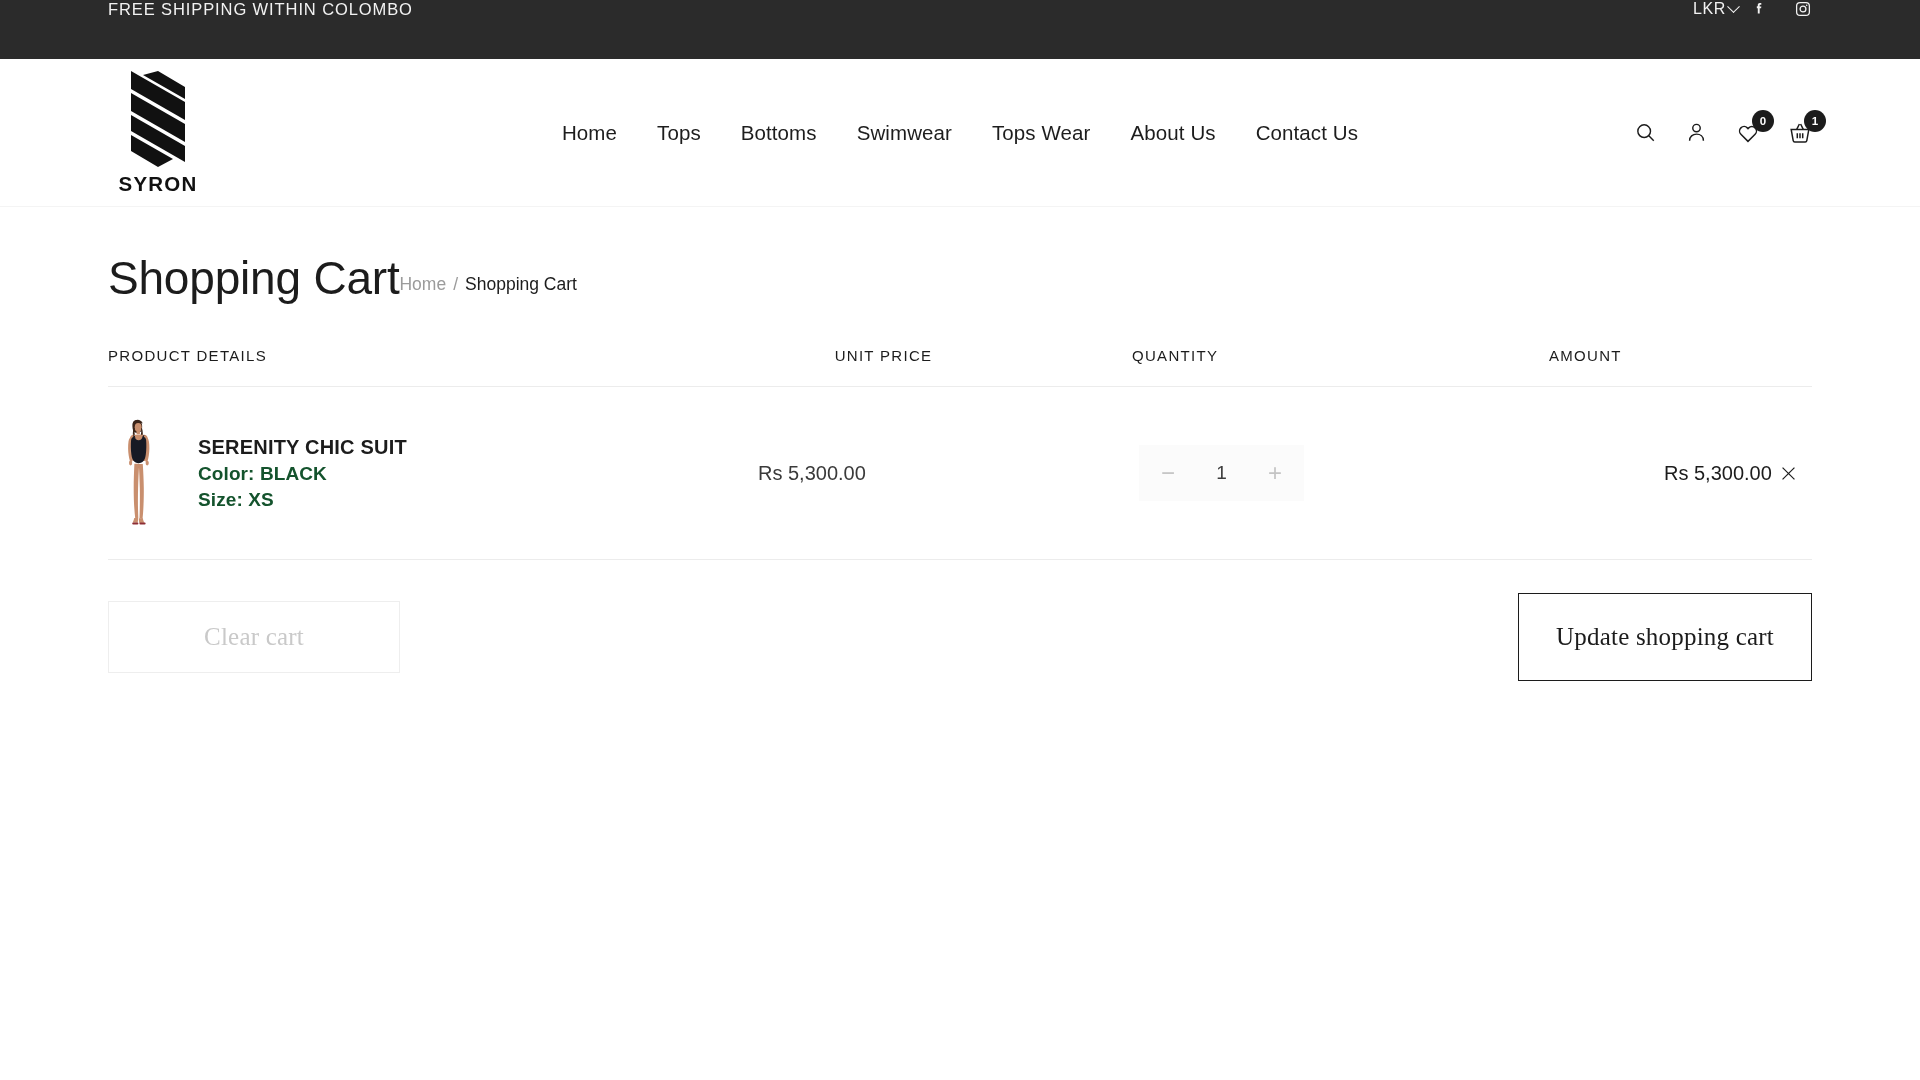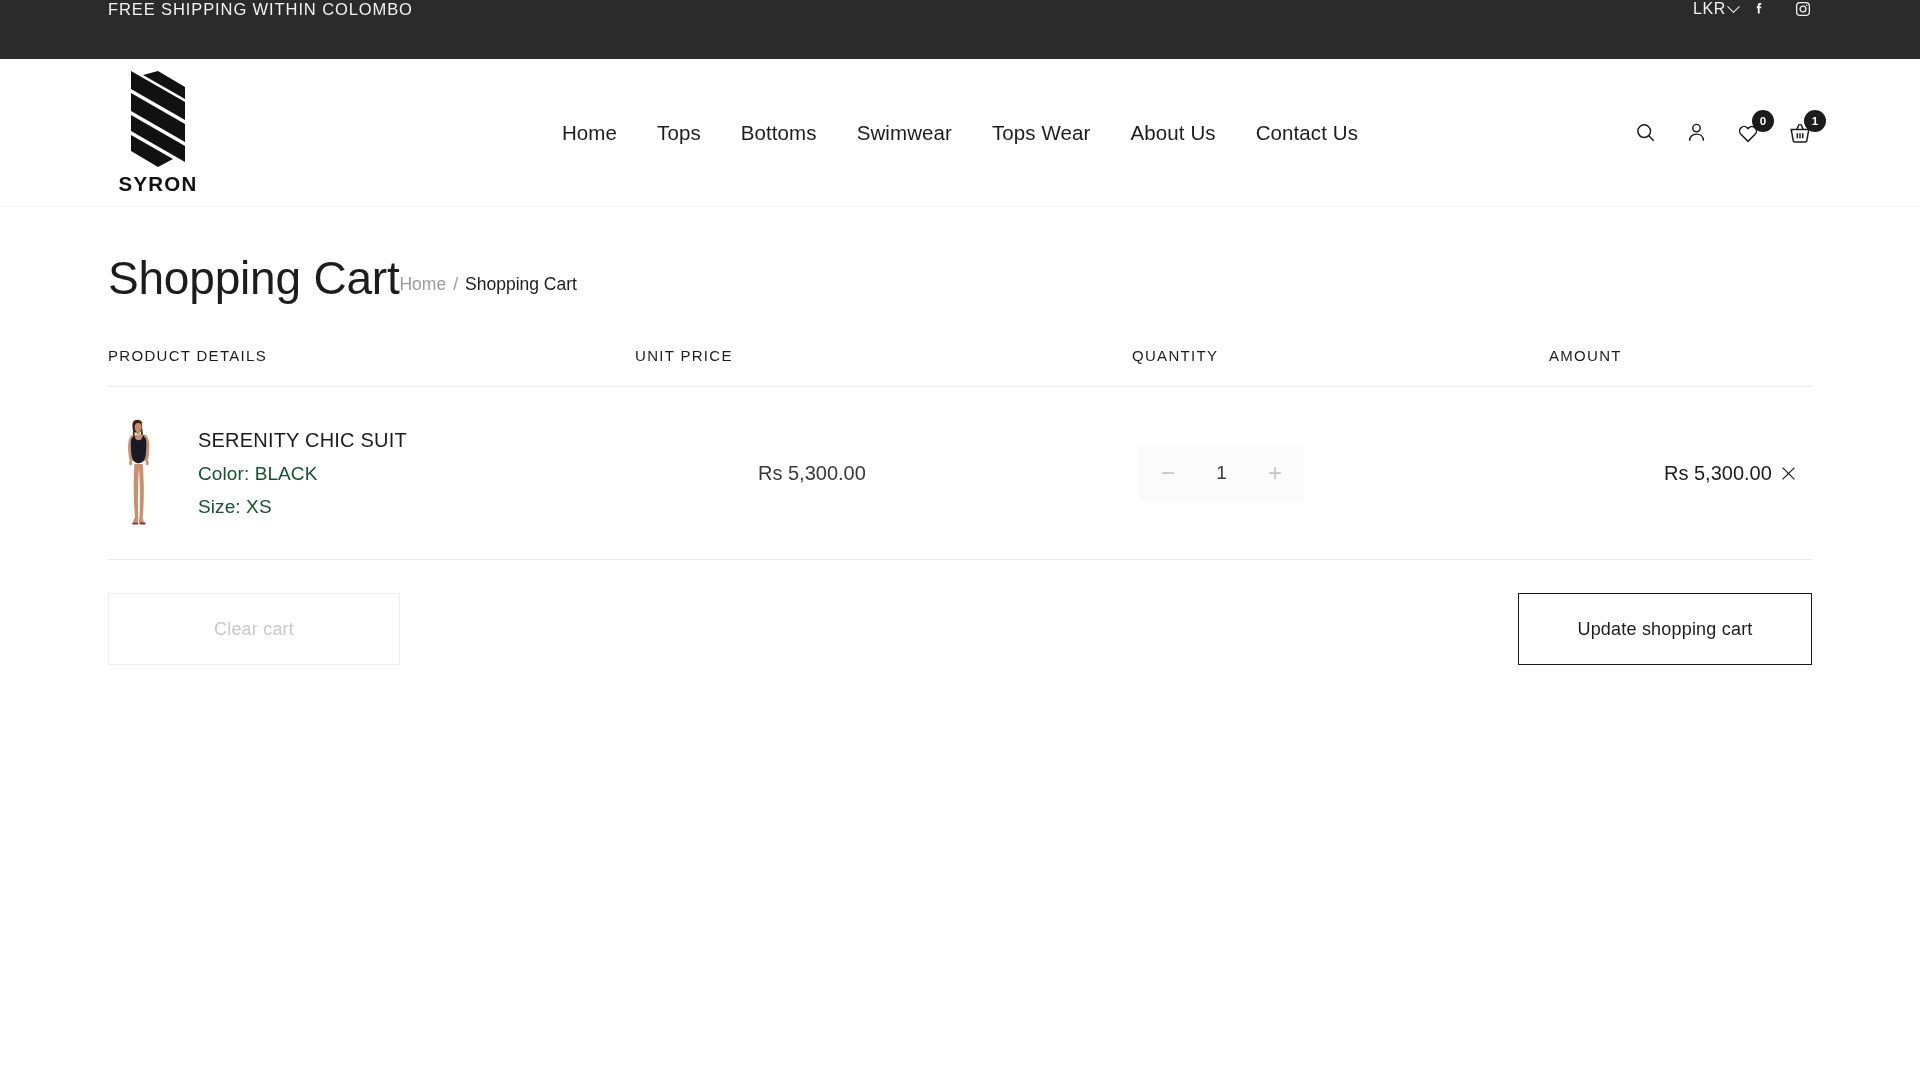--- a/index.html
+++ b/index.html
@@ -186,21 +186,21 @@
   }
 
   .cart-head div {
     font-size: 15px;
     letter-spacing: 1.3px;
     color: #1c1c1c;
     text-transform: uppercase;
   }
 
   .col-product  { width: 527px; }
-  .col-price    { width: 497px; }
+  .col-price    { width: 497px; text-align: center; }
   .col-qty      { width: 417px; }
   .col-amount   { flex: 1; }
 
   .cart-row {
     display: flex;
     align-items: center;
     min-height: 173px;
     border-bottom: 1px solid #ececec;
   }
 
@@ -216,21 +216,21 @@
     height: 130px;
     background: #ffffff;
     flex-shrink: 0;
     position: relative;
     overflow: hidden;
     cursor: pointer;
   }
 
   .thumb svg { display: block; }
 
-  .prod-info { display: flex; flex-direction: column; gap: 11px; }
+  .prod-info { display: flex; flex-direction: column; gap: 4px; font-weight: bold; }
 
   .prod-name {
     font-size: 20px;
     color: #1c1c1c;
     letter-spacing: 0.2px;
     cursor: pointer;
   }
 
   .prod-attr {
     font-size: 19px;
@@ -305,39 +305,39 @@
 
   
   .cart-actions {
     display: flex;
     align-items: center;
     justify-content: space-between;
     padding: 33px 0 0 0;
   }
 
   .btn {
-    font-family: Liberation Sans, sans-serif;
-    font-size: 18px;
+    font-family: Liberation Serif, serif;
+    font-size: 25px;
     letter-spacing: 0.2px;
     background: transparent;
     cursor: pointer;
     text-align: center;
   }
 
   .btn-clear {
     width: 292px;
     height: 72px;
     border: 1px solid #eeeeee;
     color: #c9c9c9;
     cursor: default;
   }
 
   .btn-update {
     width: 294px;
-    height: 72px;
+    height: 88px;
     border: 1px solid #1c1c1c;
     color: #1c1c1c;
   }
 </style>
 </head>
 <body>
 
 <div class="announce-bar">
   <div class="announce-text">FREE SHIPPING WITHIN COLOMBO</div>
   <div class="announce-right">

